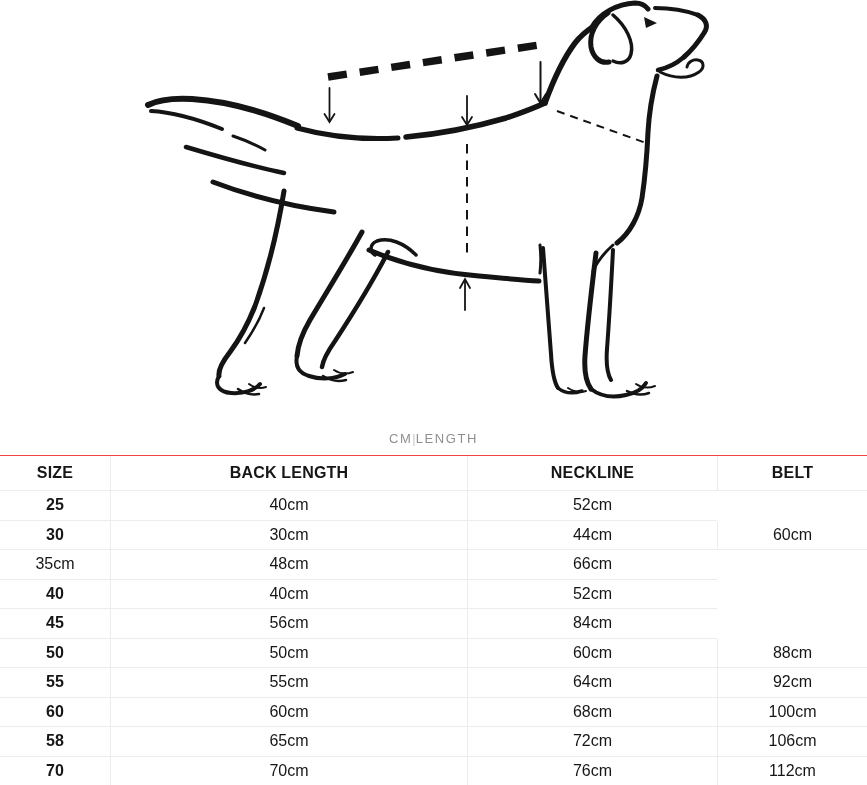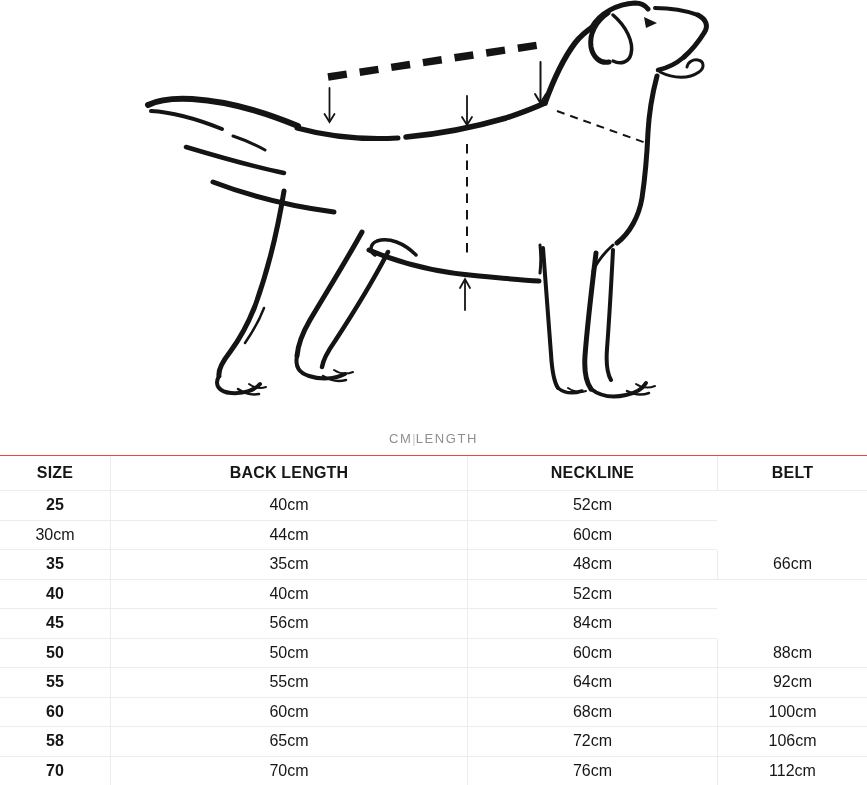--- a/index.html
+++ b/index.html
@@ -140,26 +140,26 @@
       <div class="th">NECKLINE</div>
       <div class="th">BELT</div>
     </div>
 
     <div class="t-row">
       <div class="td size-cell">25</div>
       <div class="td">40cm</div>
       <div class="td">52cm</div>
     </div>
     <div class="t-row">
+      <div class="td size-cell">30</div>
       <div class="td">30cm</div>
       <div class="td">44cm</div>
       <div class="td">60cm</div>
     </div>
     <div class="t-row">
-      <div class="td size-cell">35</div>
       <div class="td">35cm</div>
       <div class="td">48cm</div>
       <div class="td">66cm</div>
     </div>
     <div class="t-row">
       <div class="td size-cell">40</div>
       <div class="td">40cm</div>
       <div class="td">52cm</div>
     </div>
     <div class="t-row">

